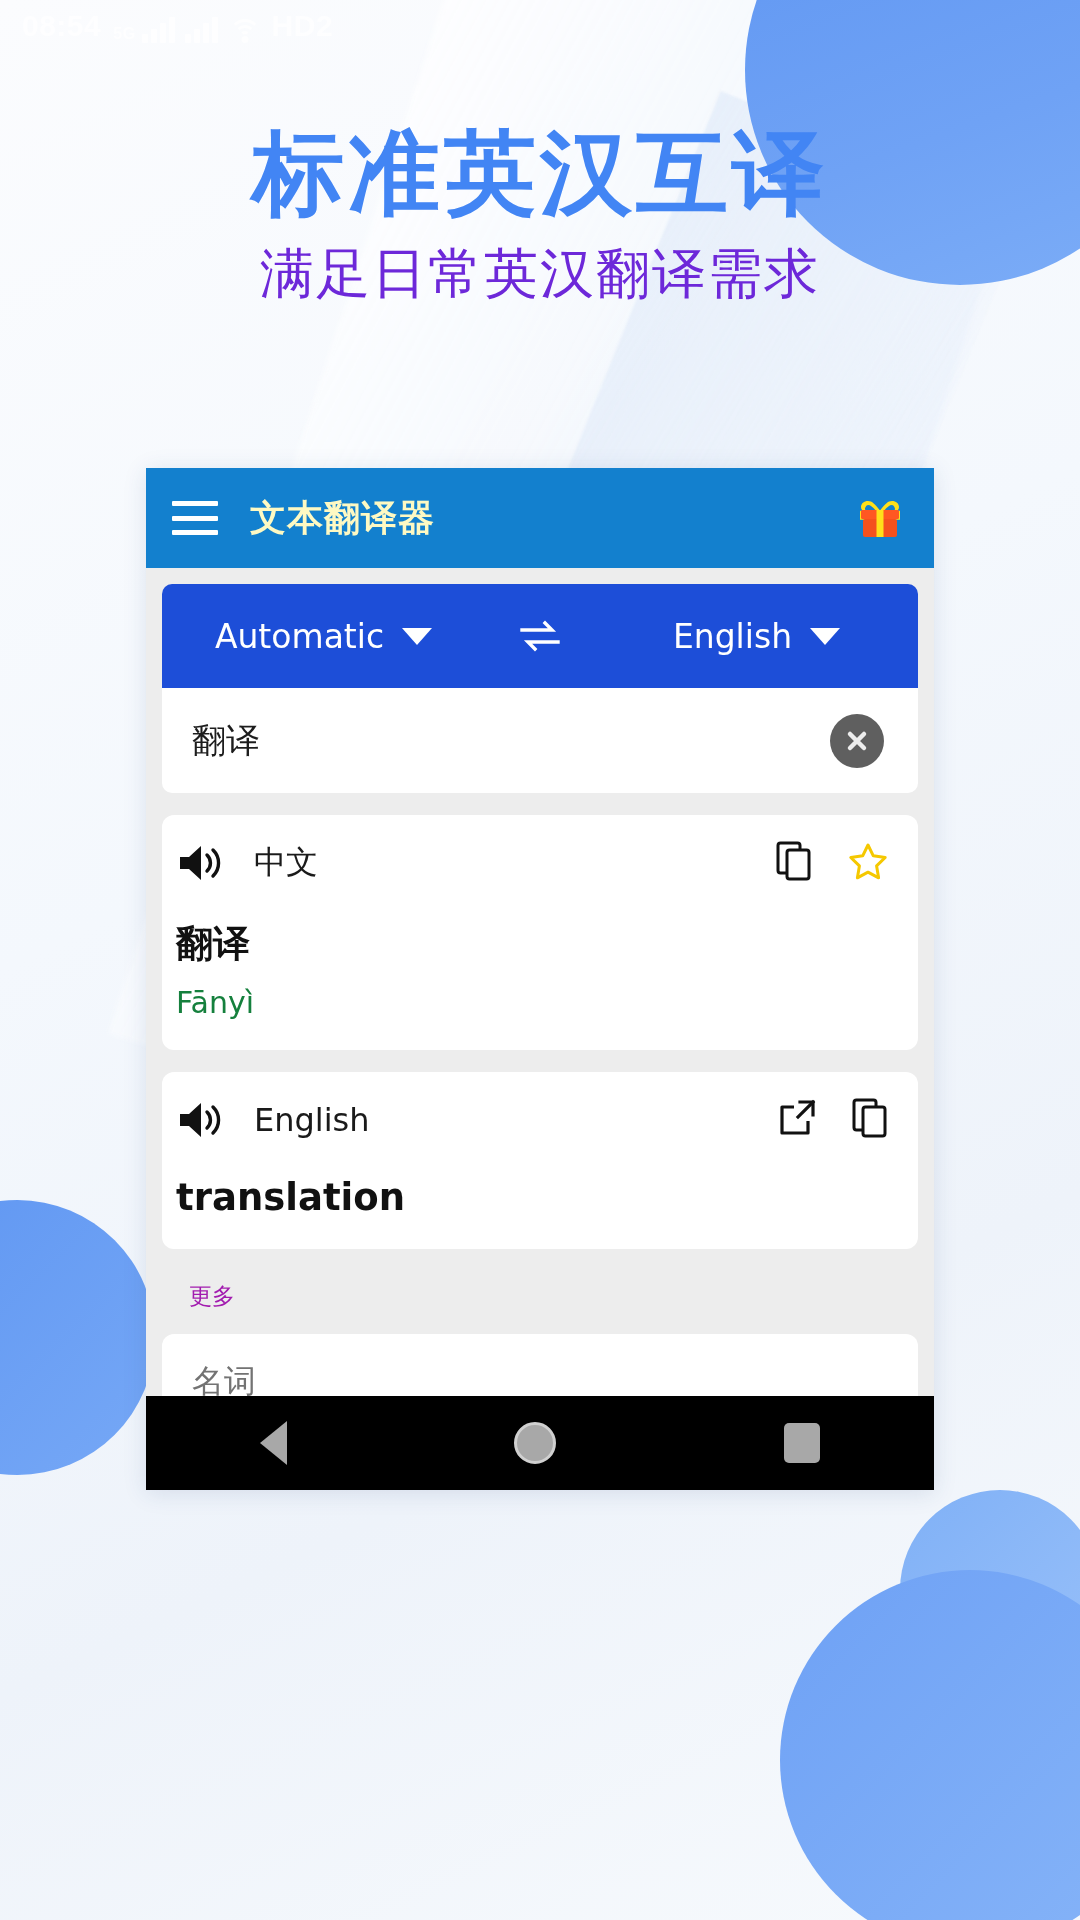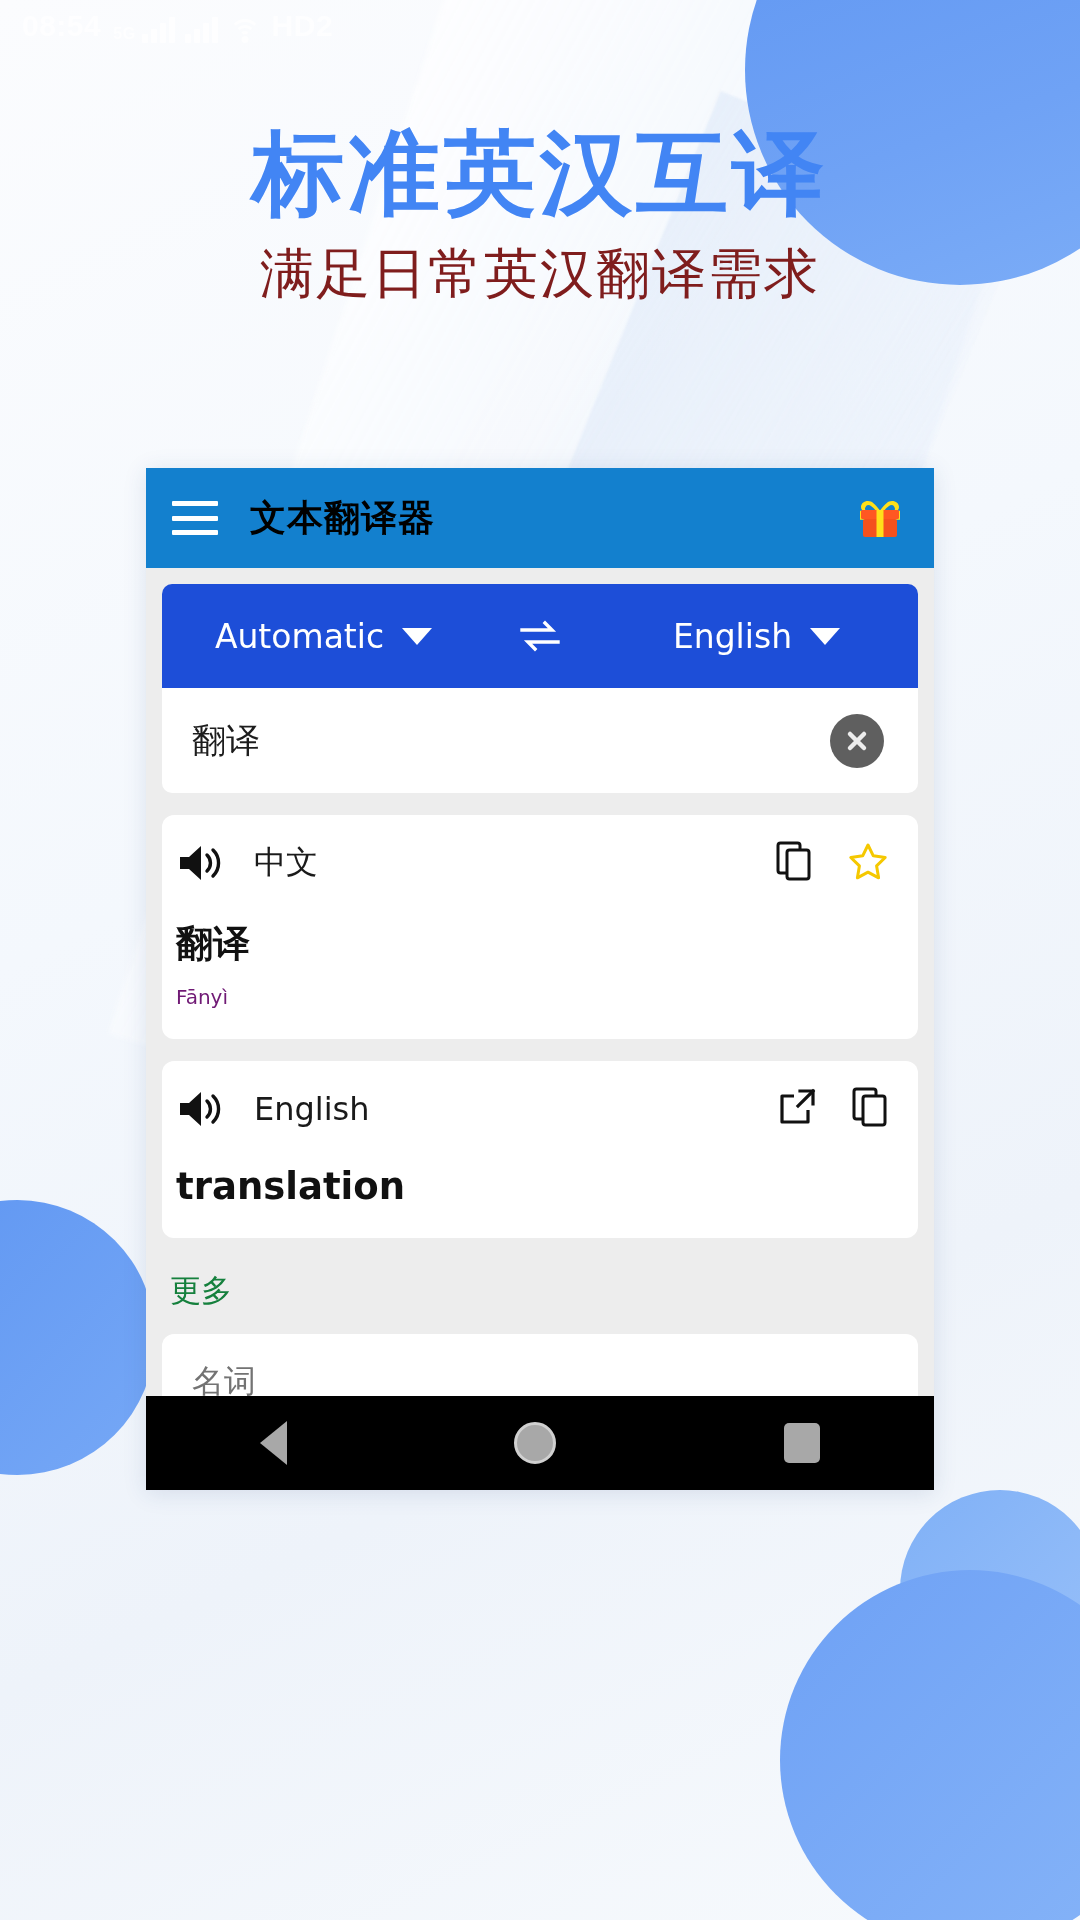--- a/index.html
+++ b/index.html
@@ -94,21 +94,21 @@
     text-align:center;
     font-size:92px; font-weight:700; letter-spacing:4px;
     color:#4285f4;
     font-family:"DejaVu Sans","Liberation Sans",sans-serif;
     z-index:3;
   }
   .subhead{
     position:absolute; top:238px; left:0; width:1080px;
     text-align:center;
     font-size:54px; font-weight:400; letter-spacing:2px;
-    color:#7f1d1d;
+    color:#6d28d9;
     font-family:"DejaVu Sans","Liberation Sans",sans-serif;
     z-index:3;
   }
 
   
   .phone{
     position:absolute;
     left:146px; top:468px;
     width:788px; height:1022px;
     background:#ededed;
@@ -119,21 +119,21 @@
 
   
   .appbar{
     height:100px; background:#1380ce;
     display:flex; align-items:center;
     padding:0 26px;
   }
   .hamburger{ width:46px; height:34px; display:flex; flex-direction:column; justify-content:space-between; cursor:pointer;}
   .hamburger i{ display:block; height:5px; background:#fff; border-radius:1px; }
   .app-title{
-    color:#000000; font-size:36px; font-weight:700; margin-left:32px;
+    color:#fef9c3; font-size:36px; font-weight:700; margin-left:32px;
     font-family:"DejaVu Sans","Liberation Sans",sans-serif;
     letter-spacing:1px;
   }
   .spacer{ flex:1; }
   .gift{ width:56px; height:52px; }
 
   
   .lang-card{
     margin:16px 16px 0 16px;
     background:#1d4ed8;
@@ -185,28 +185,28 @@
     margin-left:26px; font-size:32px; color:#1a1a1a;
     font-family:"DejaVu Sans","Liberation Sans",sans-serif;
   }
   .card-actions{ margin-left:auto; display:flex; align-items:center; gap:36px; }
   .result-main{
     margin-top:34px;
     font-size:37px; font-weight:700; color:#111;
     font-family:"DejaVu Sans","Liberation Sans",sans-serif;
   }
   .result-sub{
-    margin-top:16px; font-size:20px; color:#701a75;
+    margin-top:16px; font-size:30px; color:#15803d;
     font-family:"DejaVu Sans","Liberation Sans",sans-serif;
   }
 
   
   .more-link{
-    margin:32px 0 0 24px;
-    font-size:31px; color:#15803d;
+    margin:32px 0 0 43px;
+    font-size:23px; color:#a21caf;
     font-family:"DejaVu Sans","Liberation Sans",sans-serif;
   }
 
   
   .dict-card{
     margin:22px 16px 0 16px;
     background:#fff;
     border-radius:12px;
     padding:26px 30px 30px 30px;
   }

